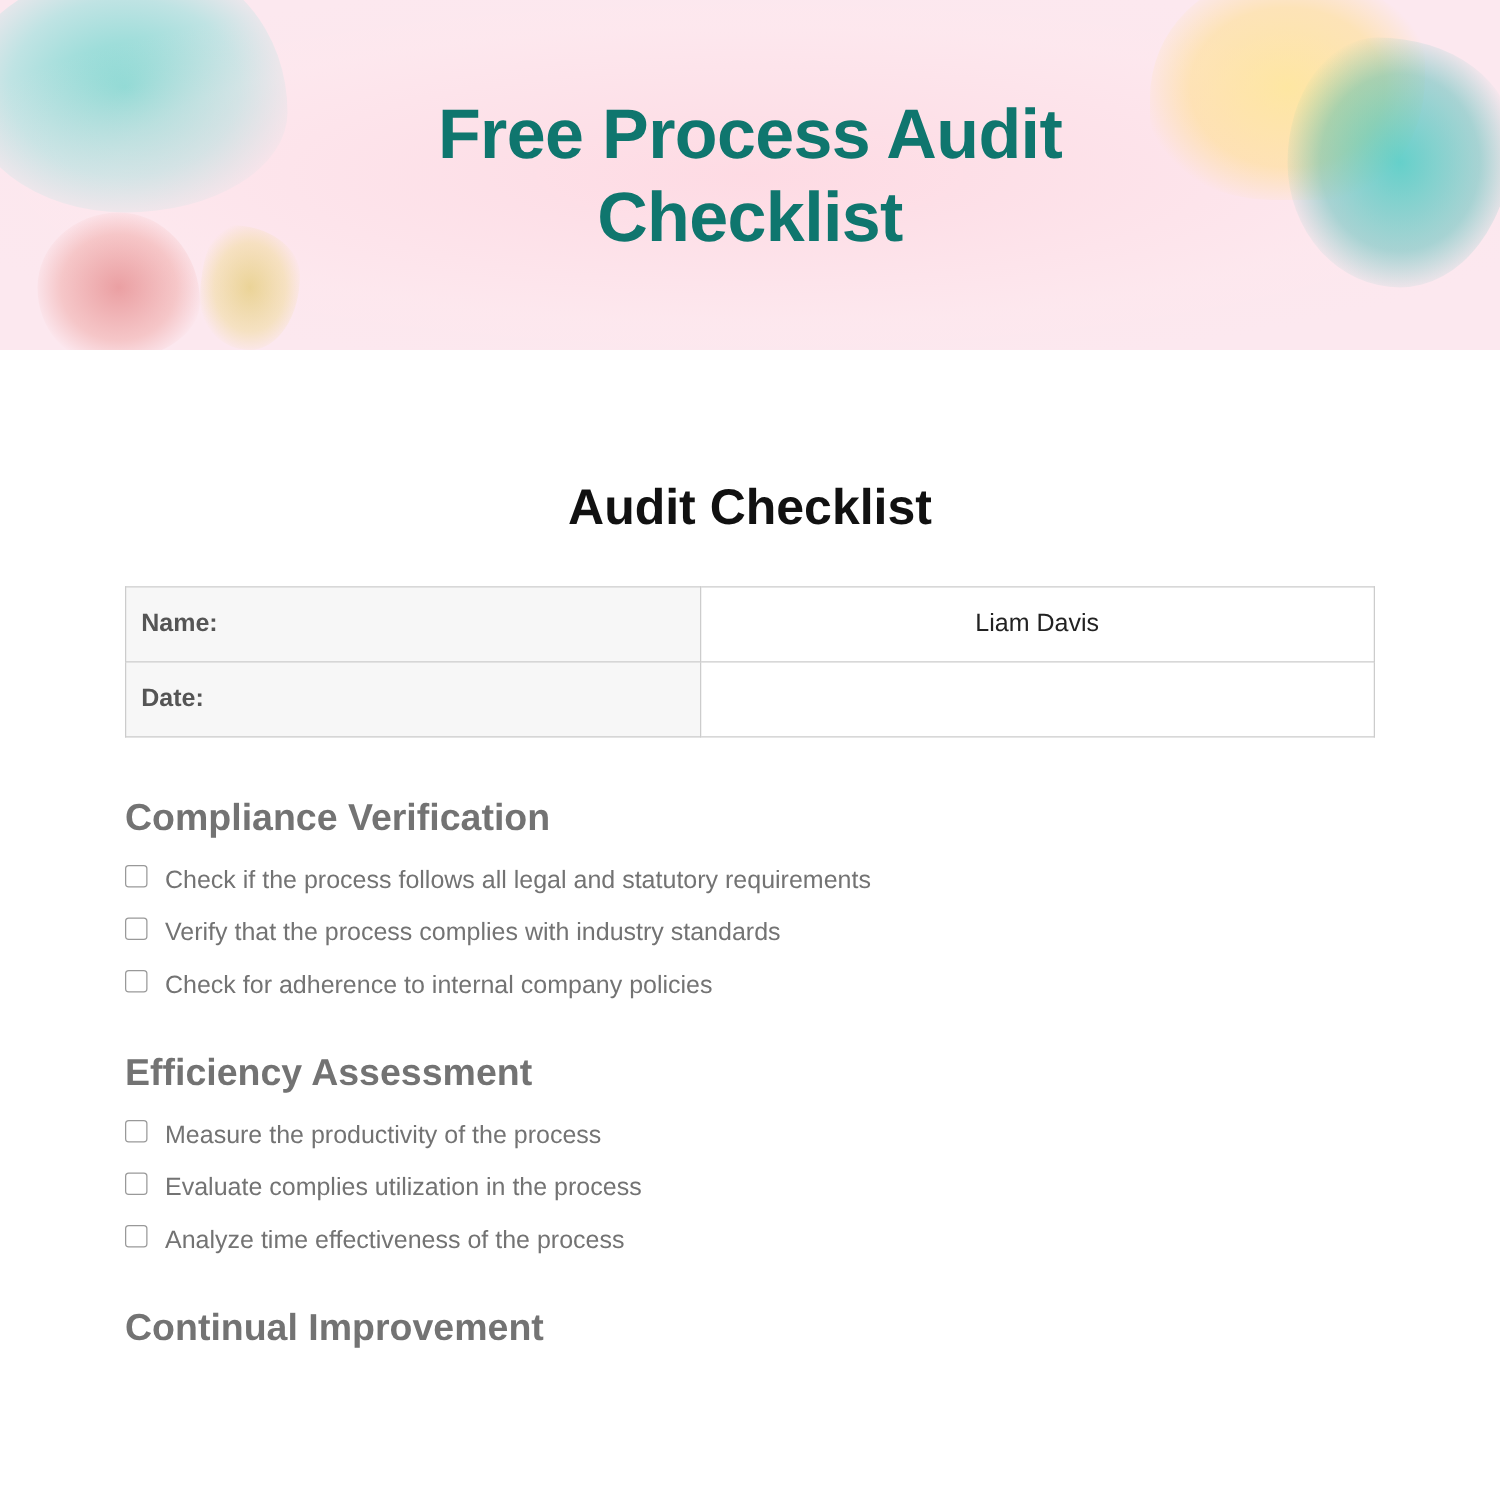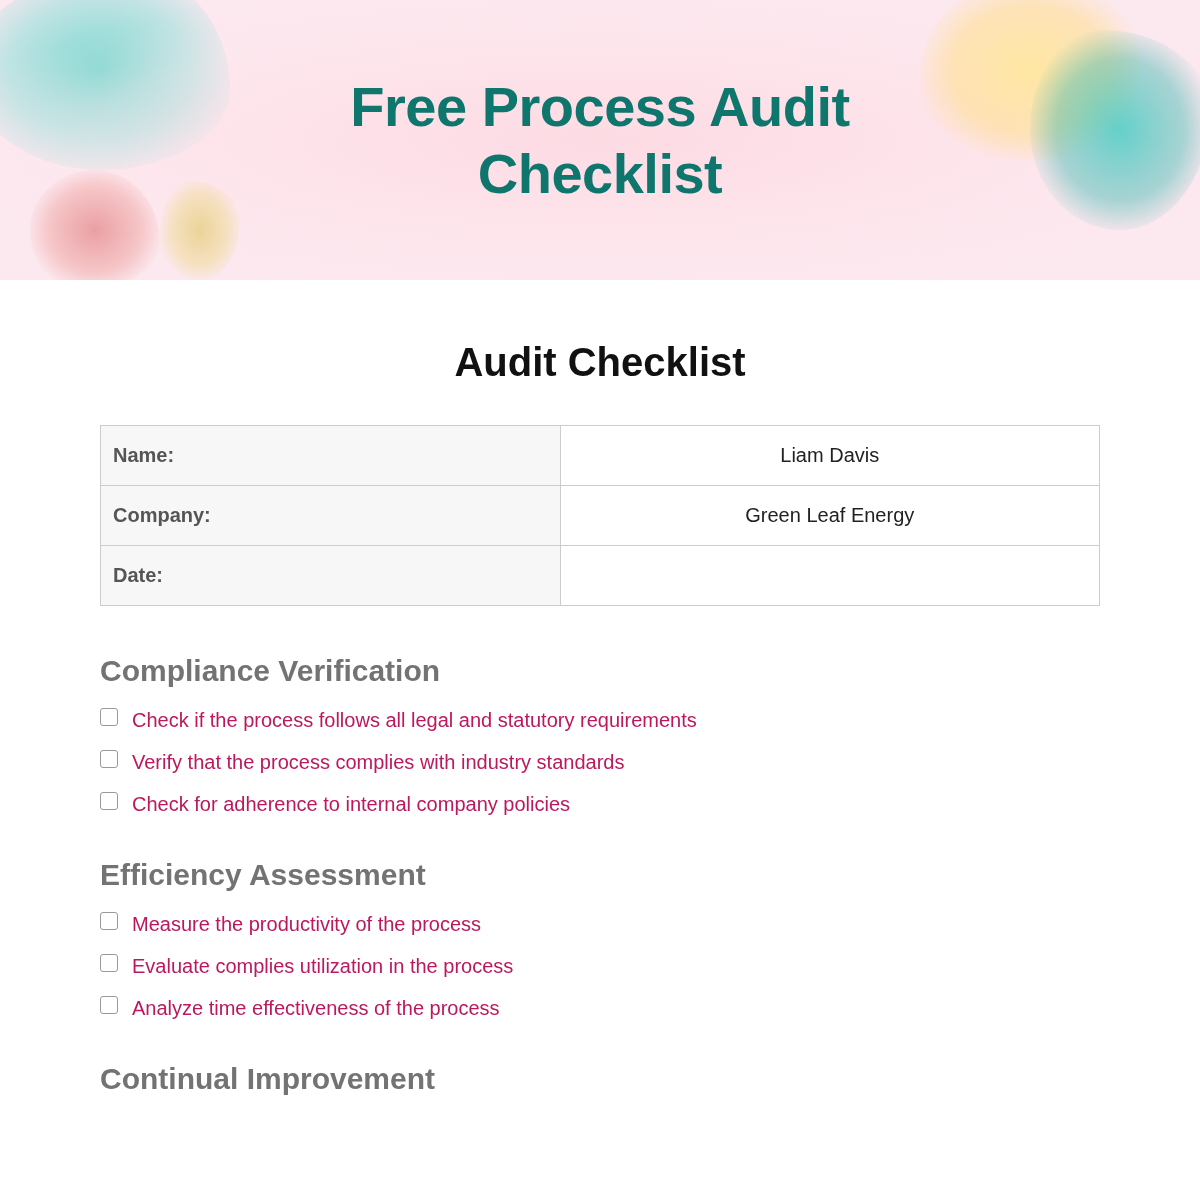--- a/index.html
+++ b/index.html
@@ -104,20 +104,21 @@
       padding: 60px 100px 60px 100px;
     }
 
     .audit-checklist-title {
       text-align: center;
       font-family: 'Arial', sans-serif;
       font-weight: 700;
       font-size: 40px;
       color: #111;
       margin-bottom: 40px;
+      margin-top: 44px;
     }
 
     
     .info-table {
       width: 100%;
       border-collapse: collapse;
       margin-bottom: 48px;
     }
 
     .info-table tr td {
@@ -154,21 +155,21 @@
       margin-bottom: 18px;
     }
 
     .checklist-item {
       display: flex;
       align-items: flex-start;
       gap: 14px;
       margin-bottom: 14px;
       font-family: 'Arial', sans-serif;
       font-size: 20px;
-      color: #be185d;
+      color: #737373;
       line-height: 1.4;
     }
 
     .checkbox {
       width: 18px;
       height: 18px;
       border: 1.5px solid #999;
       background: #fff;
       border-radius: 3px;
       flex-shrink: 0;
@@ -196,24 +197,20 @@
 
   <h2 class="audit-checklist-title">Audit Checklist</h2>
 
   <table class="info-table">
     <tbody id="info-table-body">
     <tr>
           <td>Name:</td>
           <td>Liam Davis</td>
         </tr>
         <tr>
-          <td>Company:</td>
-          <td>Green Leaf Energy</td>
-        </tr>
-        <tr>
           <td>Date:</td>
           <td></td>
         </tr>
       </tbody>
   </table>
 
   <div id="sections-container">
   <div class="section">
         <h3 class="section-title">Compliance Verification</h3>
         <div class="checklist-item">

